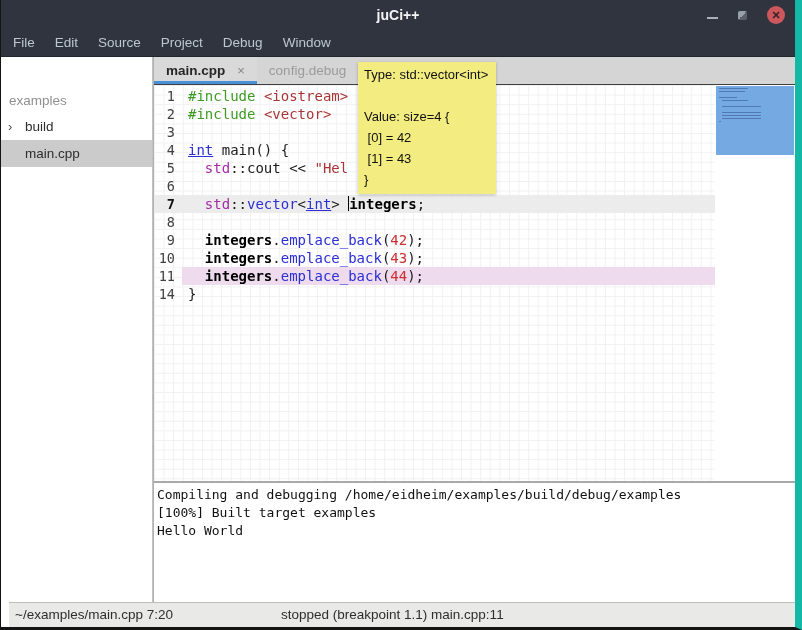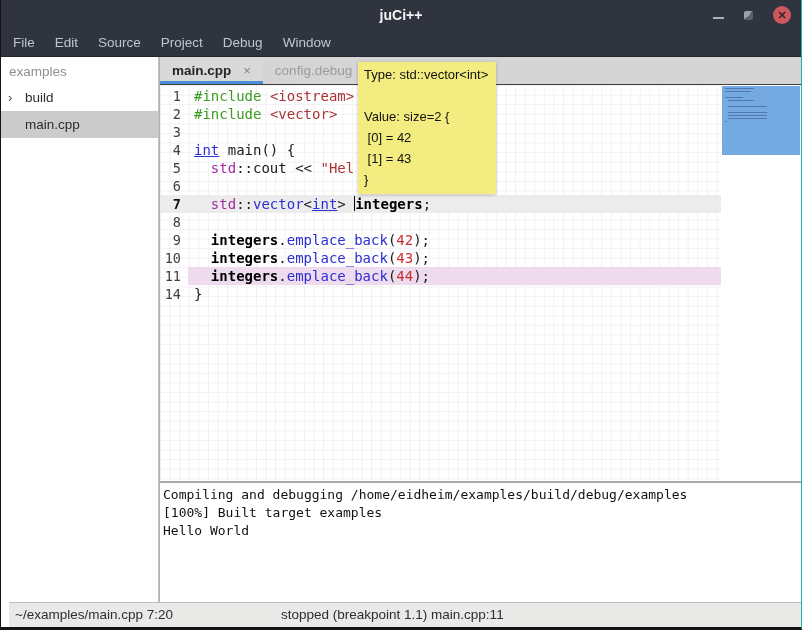--- a/index.html
+++ b/index.html
@@ -1,19 +1,19 @@
 <!DOCTYPE html>
 <html style="--titlebar-bg: #2f343f; --accent: #4a90d9; --close-bg: #cc575d; --tooltip-bg: #f3ec81; --current-line: #ececec; --breakpoint-line: #efdbee; --viewport: #74a9e2;"><head>
 <meta charset="utf-8">
 <style>
   html,body{margin:0;padding:0;background:#555;}
   *{box-sizing:border-box;}
   .window{
     position:relative;width:802px;height:630px;
-    border-left:1px solid #141414;border-right:1px solid #14b8a6;border-bottom:3px solid #141414;
+    border-left:1px solid #141414;border-right:7px solid #14b8a6;border-bottom:3px solid #141414;
     font-family:"Liberation Sans",sans-serif;
     background:#fff;overflow:hidden;
   }
   
   .titlebar{position:relative;height:30px;background:var(--titlebar-bg);}
   .window-title{
     position:absolute;left:0;right:0;top:0;height:30px;line-height:30px;
     text-align:center;color:#f4f5f7;font-size:14px;font-weight:600;
   }
   .win-controls{position:absolute;right:10px;top:0;height:30px;display:flex;align-items:center;gap:20px;}
@@ -24,21 +24,21 @@
     color:#3a2326;font-size:11px;font-weight:700;line-height:18px;text-align:center;
   }
   
   .menubar{
     height:27px;background:var(--titlebar-bg);border-bottom:1px solid #21252e;
     display:flex;align-items:center;padding-left:2px;
   }
   .menu-item{color:#bfc6cf;font-size:13.5px;padding:0 10px;line-height:26px;}
   
   .content{display:flex;height:545px;}
-  .sidebar{width:157px;background:#fff;position:relative;}
+  .sidebar{width:157px;background:#fff;position:relative;margin-top:29px;}
   .sidebar-header{color:#8f8f8f;font-size:13.5px;padding:7px 0 6px 8px;height:27px;}
   .tree-item{position:relative;height:27px;line-height:27px;font-size:13.5px;color:#2d2d2d;padding-left:24px;}
   .tree-item.selected{background:#cbcbcb;}
   .expander{position:absolute;left:7px;top:0;color:#4a4a4a;font-size:13px;}
   .splitter{width:2px;background:linear-gradient(to right,#c9c9c9,#a9a9a9);}
   .main{width:641px;display:flex;flex-direction:column;}
   
   .tabbar{height:28px;background:#d5d5d5;border-bottom:1px solid #3e3e3e;display:flex;}
   .tab{display:flex;align-items:center;padding:0 12px;font-size:13.5px;color:#9b9b9b;}
   .tab.active{color:#262626;font-weight:700;box-shadow:inset 0 -3px 0 var(--accent);background:#d9d9d9;}
@@ -207,19 +207,19 @@
   </div>
 
   <div class="statusbar">
     <div class="status-left">~/examples/main.cpp 7:20</div>
     <div class="status-center">stopped (breakpoint 1.1) main.cpp:11</div>
   </div>
 
   <div class="tooltip" id="tooltip">
       <div class="tt-line">Type: std::vector&lt;int&gt;</div>
       <div class="tt-line"></div>
-      <div class="tt-line">Value: size=2 {</div>
+      <div class="tt-line">Value: size=4 {</div>
       <div class="tt-line"> [0] = 42</div>
       <div class="tt-line"> [1] = 43</div>
       <div class="tt-line">}</div>
     </div>
 
 </div>
 
 </body></html>

